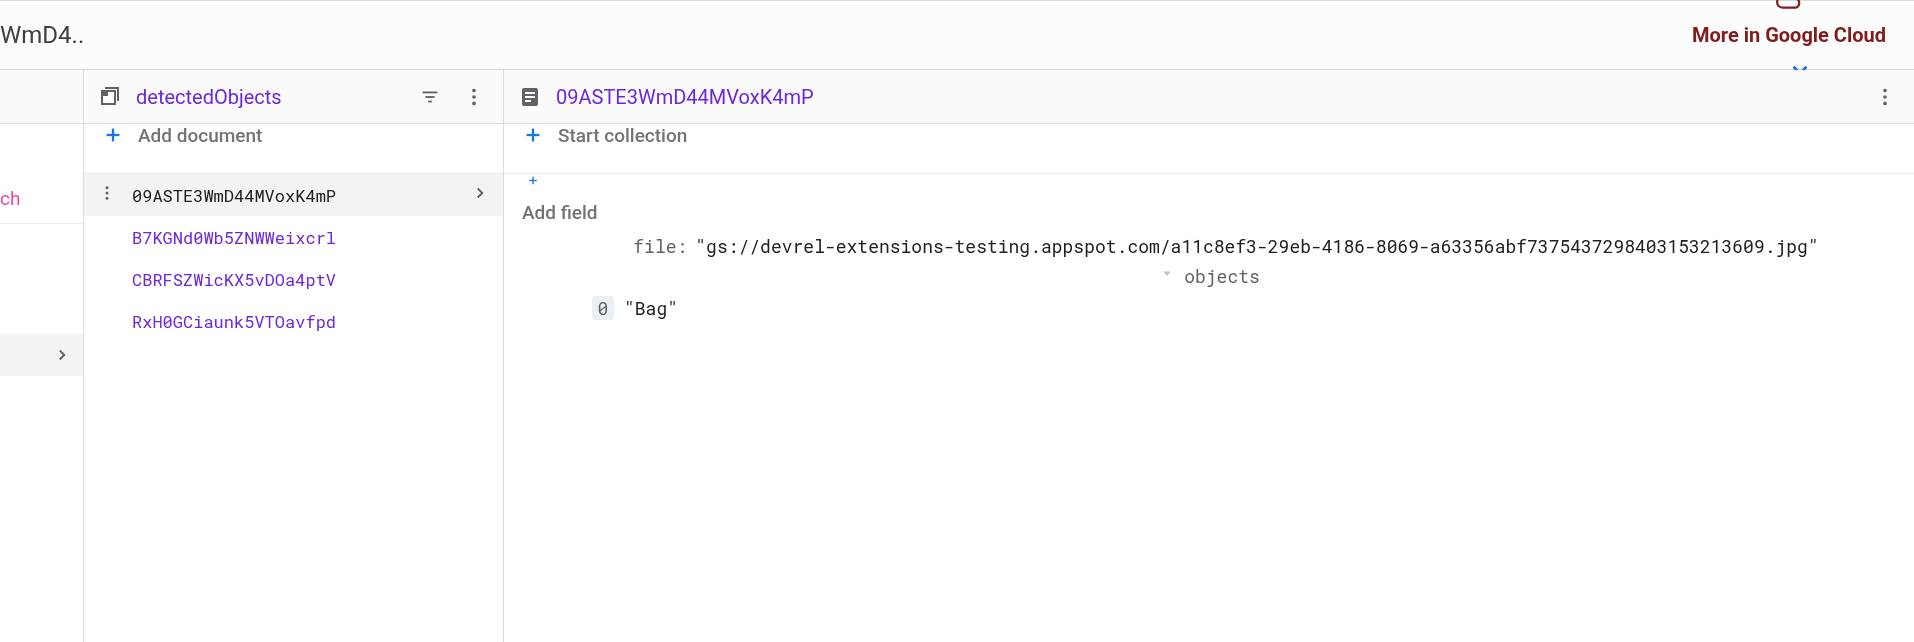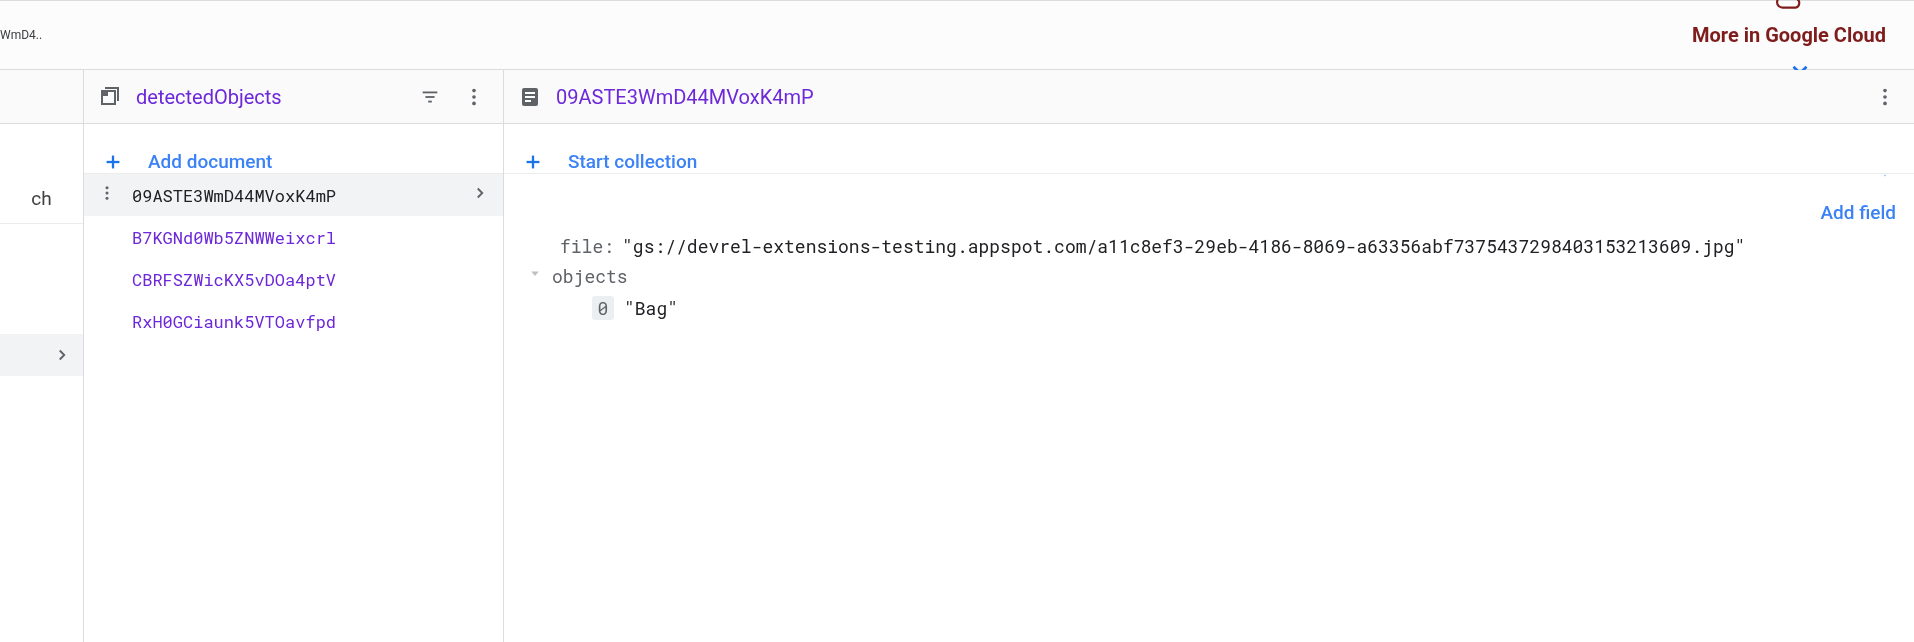--- a/index.html
+++ b/index.html
@@ -16,21 +16,21 @@
   .topbar {
     height: 70px;
     border-top: 1px solid #dadce0;
     border-bottom: 1px solid #dadce0;
     background: #fcfcfc;
     display: flex;
     align-items: center;
     padding: 0 28px 0 0;
   }
   .crumb {
-    font-size: 12px;
+    font-size: 24px;
     color: #3c4043;
     white-space: nowrap;
     overflow: hidden;
     text-overflow: ellipsis;
     max-width: 100px;
   }
   .topbar-spacer { flex: 1; }
   .gc-link {
     display: inline-flex;
     align-items: center;
@@ -83,24 +83,24 @@
     width: 30px; height: 30px;
     display:inline-flex; align-items:center; justify-content:center;
     color:#5f6368; cursor:pointer; border-radius:50%;
   }
   .icon-btn svg { width:22px; height:22px; }
 
   
   .action-row {
     height: 50px;
     display:flex;
-    align-items:flex-end;
-    gap: 24px;
+    align-items:flex-start;
+    gap: 14px;
     padding: 0 18px;
-    color:#3b82f6;
+    color:#737373;
     font-size: 19px;
     font-weight:500;
     cursor:pointer;
     border-bottom:1px solid #ececec;
   }
   .action-row .plus { width:22px; height:22px; color:#1a73e8; }
   .action-row.noborder { border-bottom:none;flex-direction:column; }
 
   
   .doc-list { overflow-y:auto; }
@@ -123,38 +123,38 @@
   .doc-item.selected .kebab {
     width:24px; margin-right:10px; color:#5f6368;
   }
   .doc-item .doc-label { flex:1; white-space:nowrap; overflow:hidden; text-overflow:ellipsis; }
   .doc-item .chev { color:#5f6368; }
 
   
   .left-body { display:flex; flex-direction:column; }
   .left-row {
     height:50px; display:flex; align-items:center;
-    padding-left:0; color:#404040; font-size:19px;
+    padding-left:0; color:#ec4899; font-size:19px;
     border-bottom:1px solid #ececec;
-    justify-content:center;
   }
   .left-row.nob { border-bottom:none; }
   .left-spacer { height:110px; }
   .left-selected {
     height:42px; display:flex; align-items:center; justify-content:flex-end;
     padding-right:12px; background:#f1f3f4;
   }
 
   
   .fields { padding: 4px 22px 20px 22px; font-size:18px; }
   .field-row {
     display:flex;
     align-items:flex-start;
     gap: 8px;
     margin: 6px 0;
+    justify-content: center;
   }
   .field-key { font-family:"Roboto Mono",Menlo,monospace; color:#5f6368; }
   .field-val { font-family:"Roboto Mono",Menlo,monospace; color:#202124; word-break:break-all; }
   .field-indent { padding-left: 34px; }
   .expander { width:18px; color:#bdc1c6; cursor:pointer; display:inline-flex; }
   .idx-box {
     display:inline-block; min-width:22px; padding:0 4px; text-align:center;
     background:#eceff1; border-radius:3px;
     font-family:"Roboto Mono",Menlo,monospace; color:#5f6368;
   }

